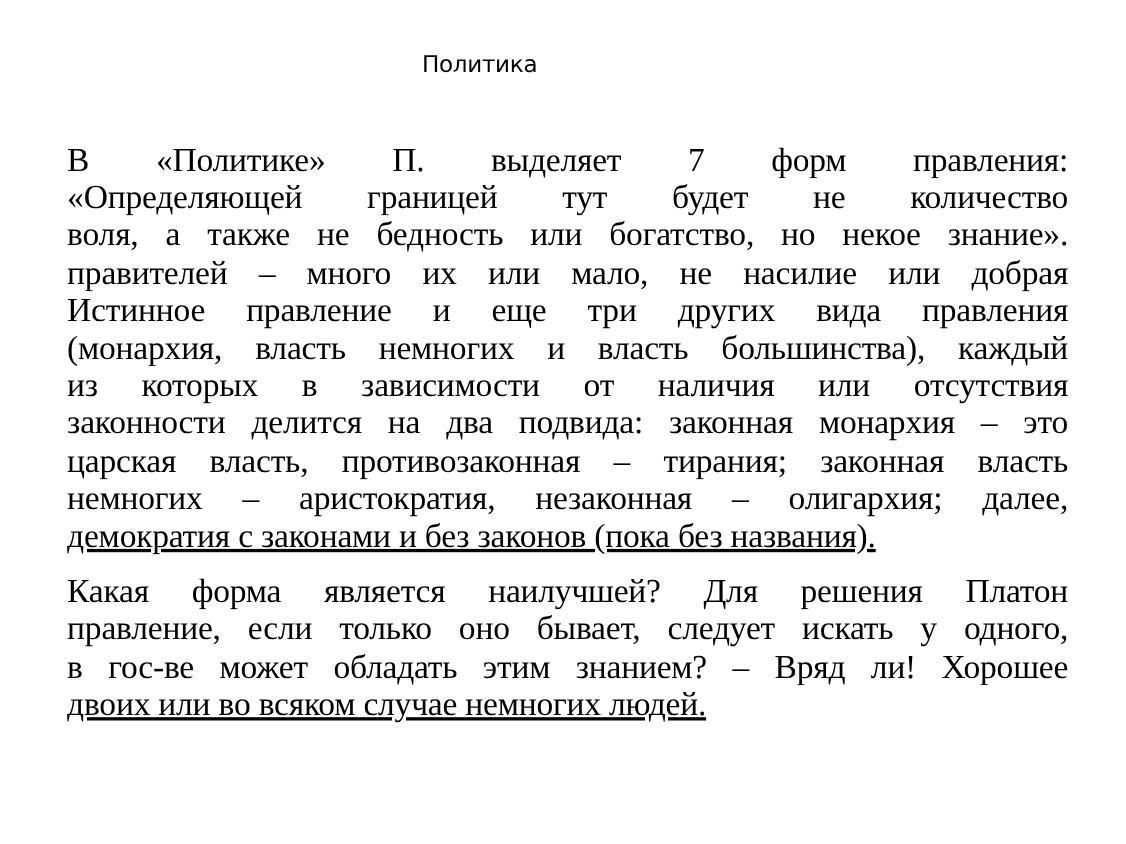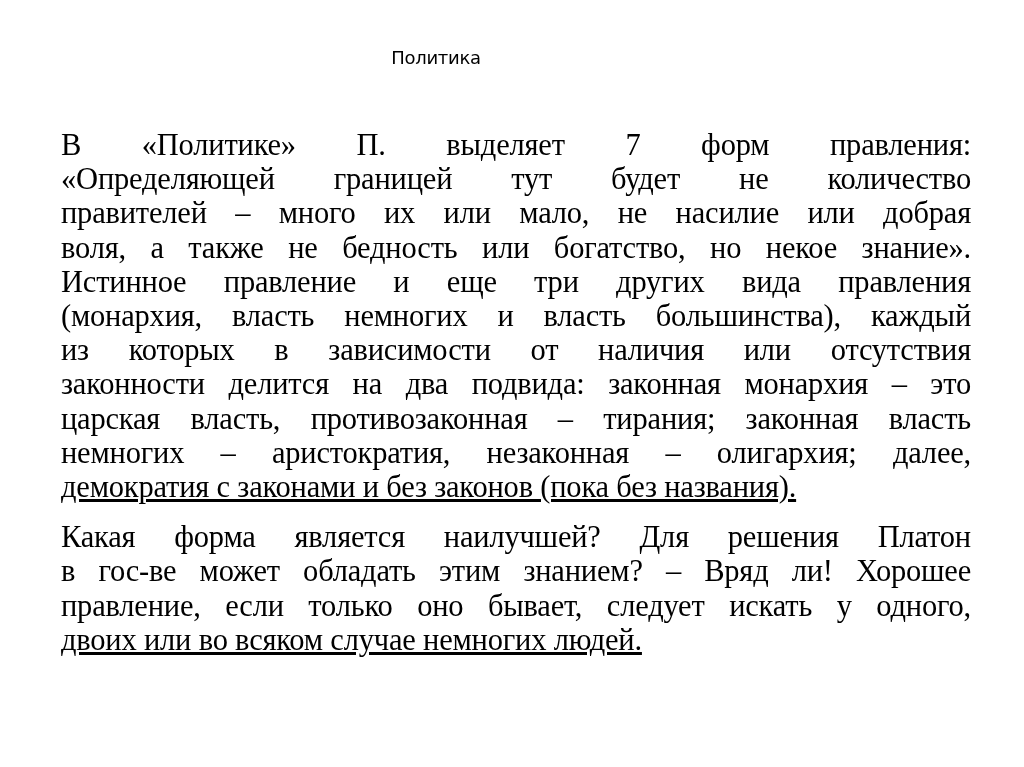--- a/index.html
+++ b/index.html
@@ -14,21 +14,21 @@
       overflow: hidden;
       color: #000000;
     }
     .slide-title {
       position: absolute;
       top: 38px;
       left: 0;
       width: 872px;
       text-align: center;
       font-family: "DejaVu Sans", sans-serif;
-      font-size: 18px;
+      font-size: 21px;
       line-height: 40px;
       letter-spacing: -0.3px;
     }
     .slide-body {
       position: absolute;
       top: 112px;
       left: 45px;
       width: 942px;
       font-family: "Liberation Serif", serif;
       font-size: 30.5px;
@@ -59,30 +59,30 @@
 </head>
 <body>
 
 <div class="slide">
   <div class="slide-title">Политика</div>
 
   <div class="slide-body">
     <p class="para">
       <span class="line">В «Политике» П. выделяет 7 форм правления:</span>
       <span class="line">«Определяющей границей тут будет не количество</span>
+      <span class="line">воля, а также не бедность или богатство, но некое знание».</span>
       <span class="line">правителей – много их или мало, не насилие или добрая</span>
-      <span class="line">воля, а также не бедность или богатство, но некое знание».</span>
       <span class="line">Истинное правление и еще три других вида правления</span>
       <span class="line">(монархия, власть немногих и власть большинства), каждый</span>
       <span class="line">из которых в зависимости от наличия или отсутствия</span>
       <span class="line">законности делится на два подвида: законная монархия – это</span>
       <span class="line">царская власть, противозаконная – тирания; законная власть</span>
       <span class="line">немногих – аристократия, незаконная – олигархия; далее,</span>
       <span class="line last">демократия с законами и без законов (пока без названия).</span>
     </p>
     <p class="para">
       <span class="line">Какая форма является наилучшей? Для решения Платон</span>
+      <span class="line">правление, если только оно бывает, следует искать у одного,</span>
       <span class="line">в гос-ве может обладать этим знанием? – Вряд ли! Хорошее</span>
-      <span class="line">правление, если только оно бывает, следует искать у одного,</span>
       <span class="line last">двоих или во всяком случае немногих людей.</span>
     </p>
   </div>
 </div>
 
 </body></html>

